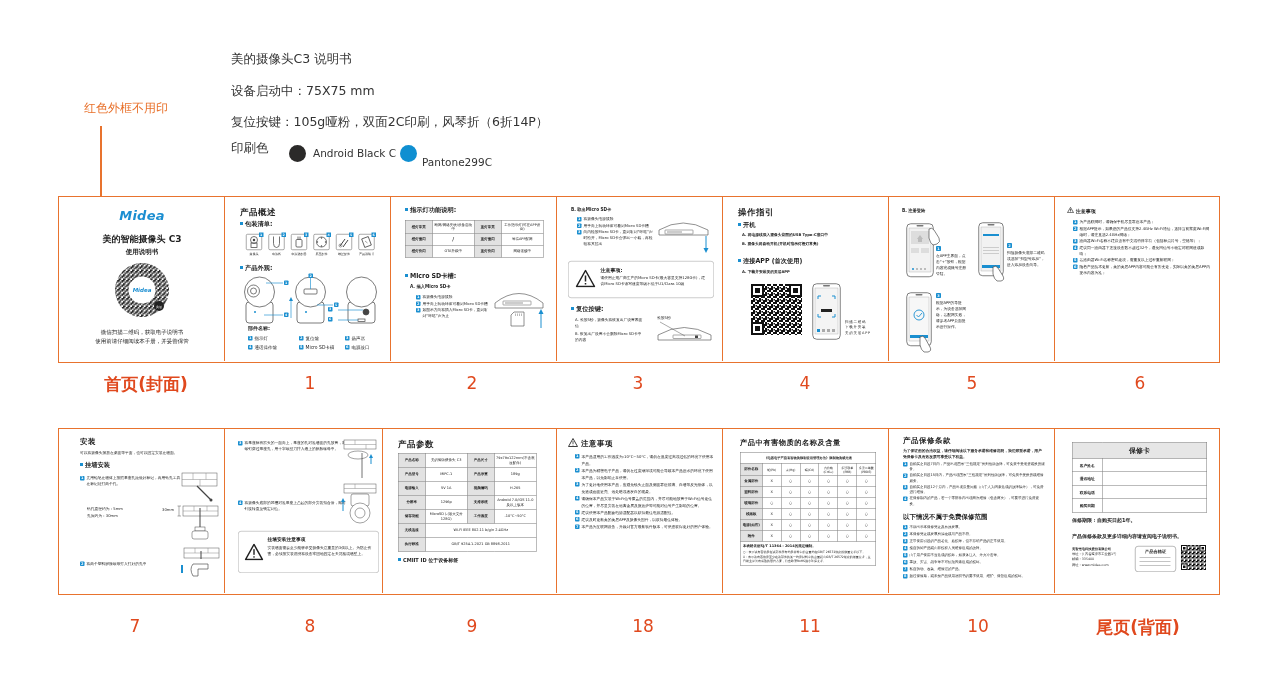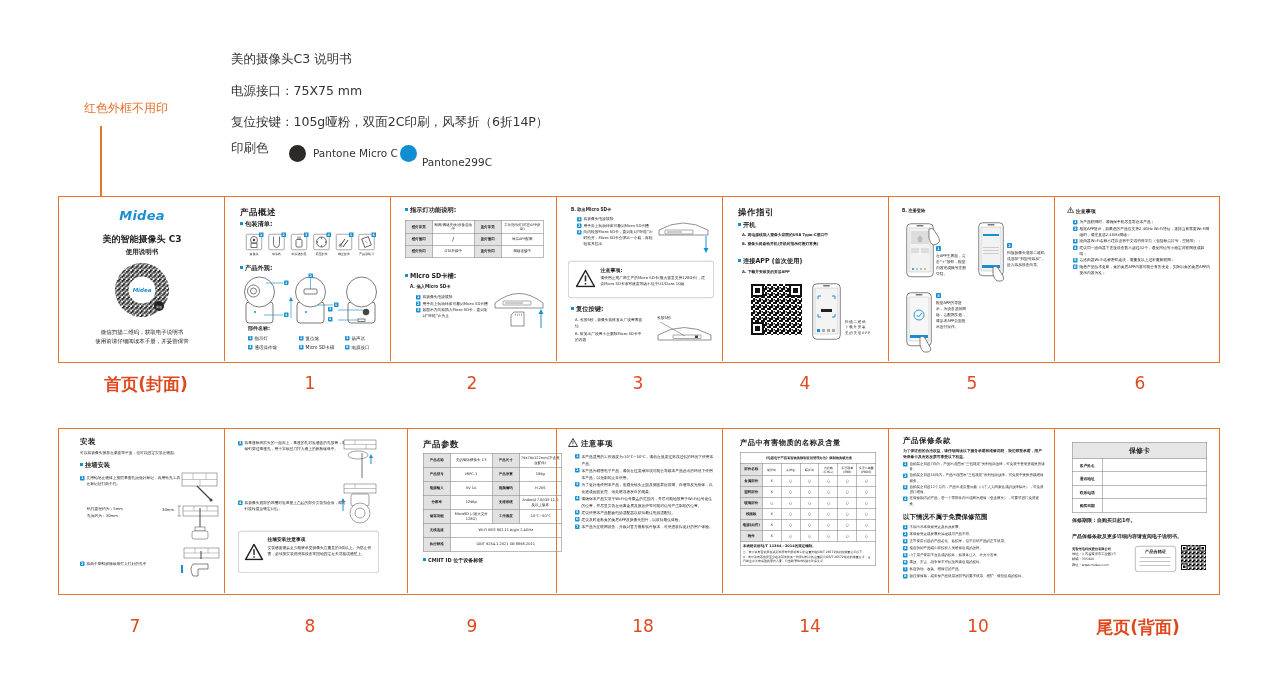--- a/index.html
+++ b/index.html
@@ -42,25 +42,25 @@
   .pkbox::after{counter-increment:n;content:counter(n);position:absolute;right:-4px;top:-4px;width:9px;height:9px;background:#1a8fd0;color:#fff;font-size:6.5px;line-height:9px;text-align:center;font-weight:bold;}
   .pklabel{font-size:6px;margin-top:4px;white-space:nowrap;}
   .callout{position:absolute;width:9px;height:9px;background:#1a8fd0;color:#fff;font-size:6.5px;line-height:9px;text-align:center;font-weight:bold;border-radius:1.5px;}
   .parts{position:absolute;display:grid;grid-template-columns:102px 92px 80px;row-gap:5px;counter-reset:n;}
   .parts .li{font-size:9px;margin:0;}
 </style>
 </head>
 <body>
 
 <div class="spec-line" style="top:51px">美的摄像头C3 说明书</div>
-<div class="spec-line" style="top:83px">电源接口：75X75 mm</div>
+<div class="spec-line" style="top:83px">设备启动中：75X75 mm</div>
 <div class="spec-line" style="top:114px">复位按键：105g哑粉，双面2C印刷，风琴折（6折14P）</div>
 <div class="spec-line" style="top:140px">印刷色</div>
 <div class="ink-dot" style="left:289px;top:145px;background:#2b2a29"></div>
-<div class="ink-name" style="left:313px;top:147px">Pantone Micro C</div>
+<div class="ink-name" style="left:313px;top:147px">Android Black C</div>
 <div class="ink-dot" style="left:400px;top:145px;background:#0f8fd1"></div>
 <div class="ink-name" style="left:422px;top:156px">Pantone299C</div>
 
 <div class="annot">红色外框不用印</div>
 <div class="annot-line"></div>
 
 <div class="row" style="top:196px">
 
   <div class="panel" style="left:0">
     <div class="inner">
@@ -490,21 +490,21 @@
             <path d="M20 2 L38 34 L2 34 Z" fill="none" stroke="#222" stroke-width="3" stroke-linejoin="round"></path>
             <rect x="18.5" y="12" width="3" height="12" fill="#222"></rect>
             <rect x="18.5" y="27" width="3" height="3" fill="#222"></rect>
           </svg>
         <div class="h3" style="left:58px;top:10px;font-size:9.5px">挂墙安装注意事项</div>
         <div class="t" style="left:58px;top:26px;width:212px;font-size:7.5px;line-height:12px">安装墙面需要至少能够承受摄像头总重量的3倍以上。为防止伤害，必须按安装说明将设备牢固地固定在天花板或墙壁上。</div>
       </div>
     </div>
   </div>
 
-  <div class="panel div" style="left:348px">
+  <div class="panel div" style="left:323px">
     <div class="inner">
       <div class="h1" style="left:30px;top:18px">产品参数</div>
       <table class="tb" style="left:30px;top:48px;width:276px">
         <colgroup>
             <col style="width:54px">
             <col style="width:84px">
             <col style="width:54px">
             <col style="width:84px">
           </colgroup>
         <tbody>
@@ -754,15 +754,15 @@
           <rect x="4" y="41" width="5" height="5" fill="#111"></rect>
       </svg>
     </div>
   </div>
 </div>
 
 <div class="plabel" style="left:52px;top:616px">7</div>
 <div class="plabel" style="left:227px;top:616px">8</div>
 <div class="plabel" style="left:389px;top:616px">9</div>
 <div class="plabel" style="left:560px;top:616px">18</div>
-<div class="plabel" style="left:727px;top:616px">14</div>
+<div class="plabel" style="left:727px;top:616px">11</div>
 <div class="plabel" style="left:895px;top:616px">10</div>
 <div class="plabel b" style="left:1055px;top:616px">尾页(背面)</div>
 
 </body></html>

